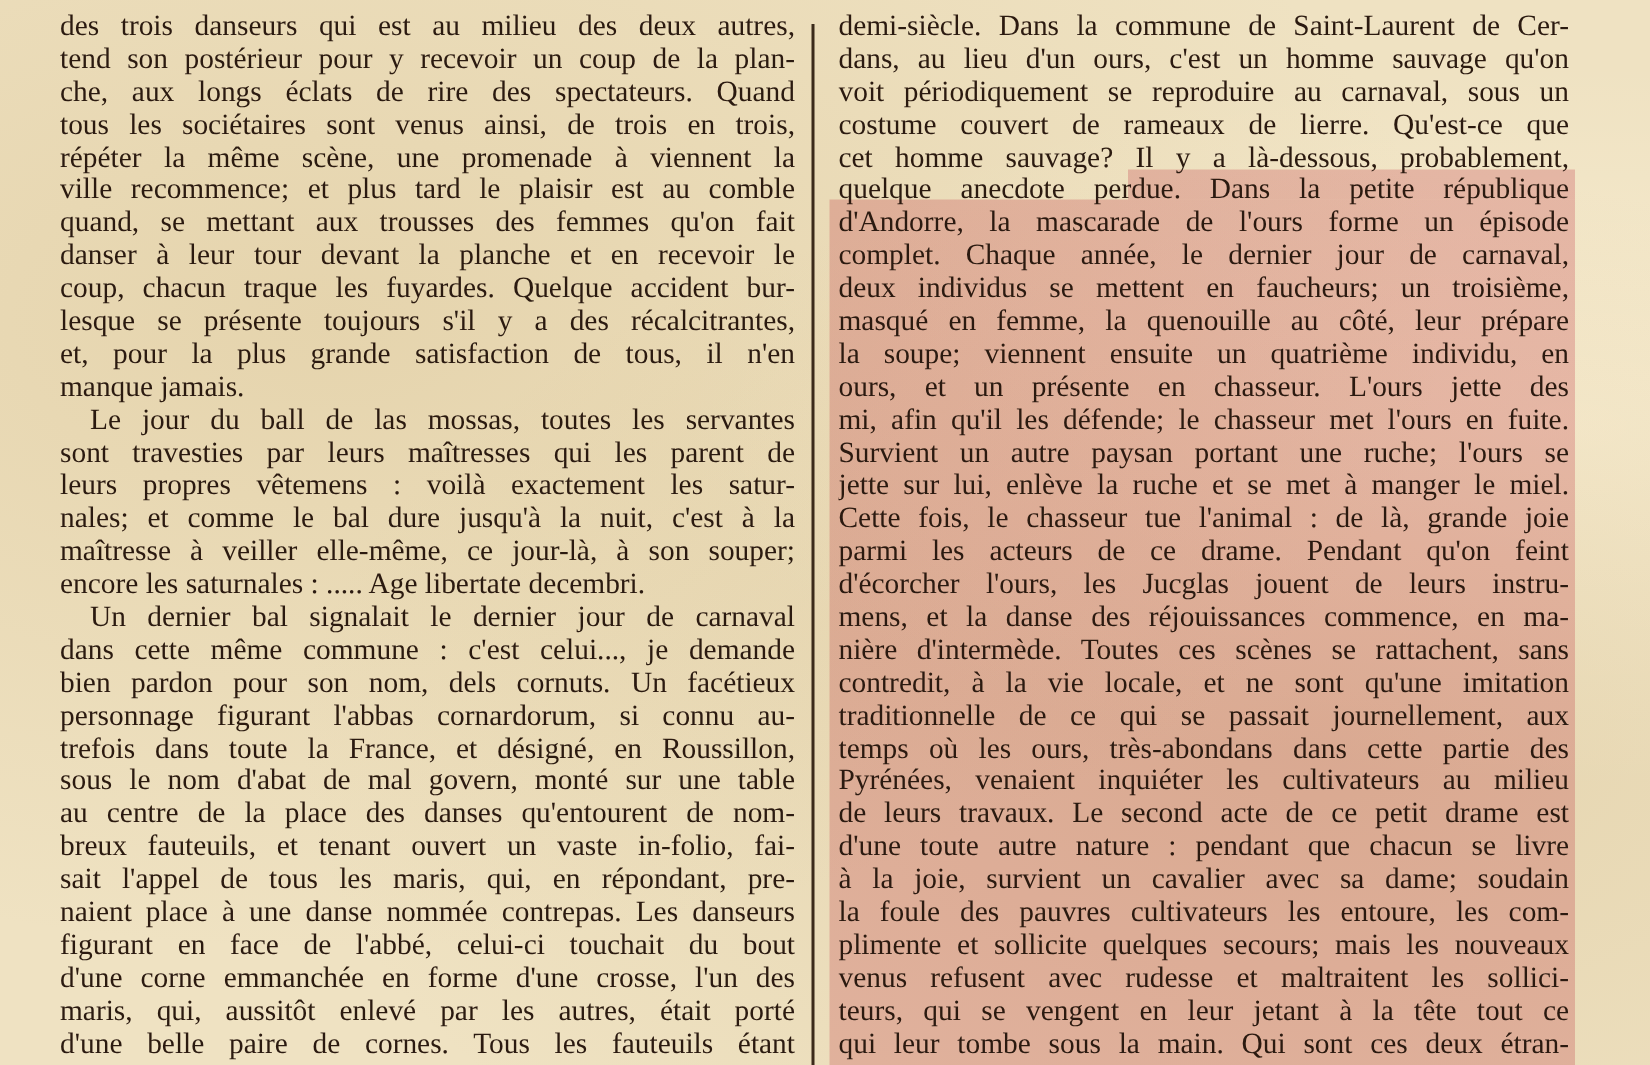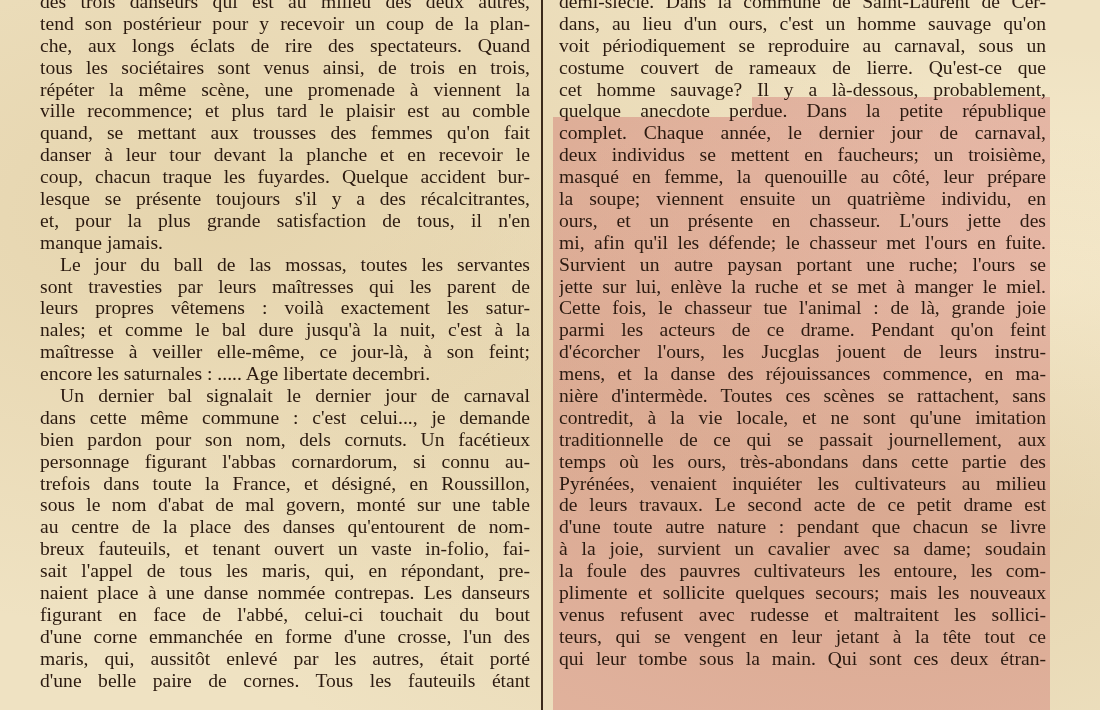--- a/index.html
+++ b/index.html
@@ -6,21 +6,21 @@
   body {
     width: 1100px; height: 710px; overflow: hidden; position: relative;
     background: #efe2c2;
     background-image:
       radial-gradient(ellipse at 20% 30%, rgba(200,170,110,0.25), transparent 60%),
       radial-gradient(ellipse at 80% 70%, rgba(190,160,100,0.2), transparent 55%),
       radial-gradient(ellipse at 95% 40%, rgba(255,245,220,0.5), transparent 40%);
     font-family: "Liberation Serif", "DejaVu Serif", serif;
     color: #2b1a10;
   }
-  .page { position: absolute; inset: 0; }
+  .page { position: absolute; inset: 0; margin-top: 16px; }
   .col {
     position: absolute; top: -9px;
     font-size: 19.6px; line-height: 21.9px;
     text-align: justify;
   }
   .col-left { left: 40px; width: 490px; }
   .col-right { left: 559px; width: 487px; }
   .line { display: block; white-space: nowrap; text-align-last: justify; text-align: justify; height: 21.9px; overflow: hidden; }
   .line.last { text-align-last: left; }
   .line.indent { padding-left: 20px; }
@@ -53,21 +53,21 @@
       <span class="line">quand, se mettant aux trousses des femmes qu'on fait</span>
       <span class="line">danser à leur tour devant la planche et en recevoir le</span>
       <span class="line">coup, chacun traque les fuyardes. Quelque accident bur-</span>
       <span class="line">lesque se présente toujours s'il y a des récalcitrantes,</span>
       <span class="line">et, pour la plus grande satisfaction de tous, il n'en</span>
       <span class="line last">manque jamais.</span>
       <span class="line indent">Le jour du ball de las mossas, toutes les servantes</span>
       <span class="line">sont travesties par leurs maîtresses qui les parent de</span>
       <span class="line">leurs propres vêtemens : voilà exactement les satur-</span>
       <span class="line">nales; et comme le bal dure jusqu'à la nuit, c'est à la</span>
-      <span class="line">maîtresse à veiller elle-même, ce jour-là, à son feint;</span>
+      <span class="line">maîtresse à veiller elle-même, ce jour-là, à son souper;</span>
       <span class="line last">encore les saturnales : ..... Age libertate decembri.</span>
       <span class="line indent">Un dernier bal signalait le dernier jour de carnaval</span>
       <span class="line">dans cette même commune : c'est celui..., je demande</span>
       <span class="line">bien pardon pour son nom, dels cornuts. Un facétieux</span>
       <span class="line">personnage figurant l'abbas cornardorum, si connu au-</span>
       <span class="line">trefois dans toute la France, et désigné, en Roussillon,</span>
       <span class="line">sous le nom d'abat de mal govern, monté sur une table</span>
       <span class="line">au centre de la place des danses qu'entourent de nom-</span>
       <span class="line">breux fauteuils, et tenant ouvert un vaste in-folio, fai-</span>
       <span class="line">sait l'appel de tous les maris, qui, en répondant, pre-</span>
@@ -77,20 +77,21 @@
       <span class="line">maris, qui, aussitôt enlevé par les autres, était porté</span>
       <span class="line">d'une belle paire de cornes. Tous les fauteuils étant</span>
     </div>
   <div class="col col-right" id="right-col">
       <span class="line">demi-siècle. Dans la commune de Saint-Laurent de Cer-</span>
       <span class="line">dans, au lieu d'un ours, c'est un homme sauvage qu'on</span>
       <span class="line">voit périodiquement se reproduire au carnaval, sous un</span>
       <span class="line">costume couvert de rameaux de lierre. Qu'est-ce que</span>
       <span class="line">cet homme sauvage? Il y a là-dessous, probablement,</span>
       <span class="line">quelque anecdote perdue. Dans la petite république</span>
+      <span class="line">d'Andorre, la mascarade de l'ours forme un épisode</span>
       <span class="line">complet. Chaque année, le dernier jour de carnaval,</span>
       <span class="line">deux individus se mettent en faucheurs; un troisième,</span>
       <span class="line">masqué en femme, la quenouille au côté, leur prépare</span>
       <span class="line">la soupe; viennent ensuite un quatrième individu, en</span>
       <span class="line">ours, et un présente en chasseur. L'ours jette des</span>
       <span class="line">mi, afin qu'il les défende; le chasseur met l'ours en fuite.</span>
       <span class="line">Survient un autre paysan portant une ruche; l'ours se</span>
       <span class="line">jette sur lui, enlève la ruche et se met à manger le miel.</span>
       <span class="line">Cette fois, le chasseur tue l'animal : de là, grande joie</span>
       <span class="line">parmi les acteurs de ce drame. Pendant qu'on feint</span>

